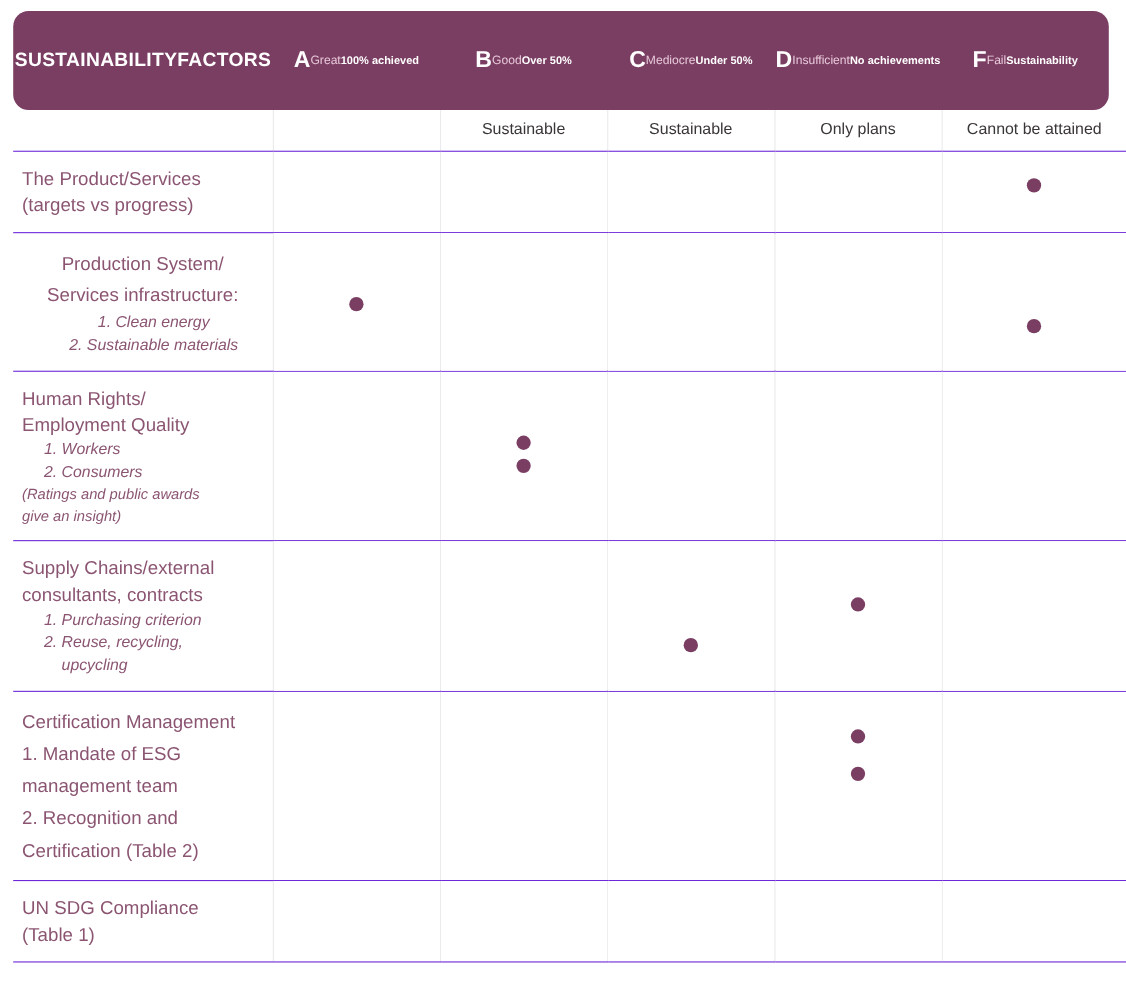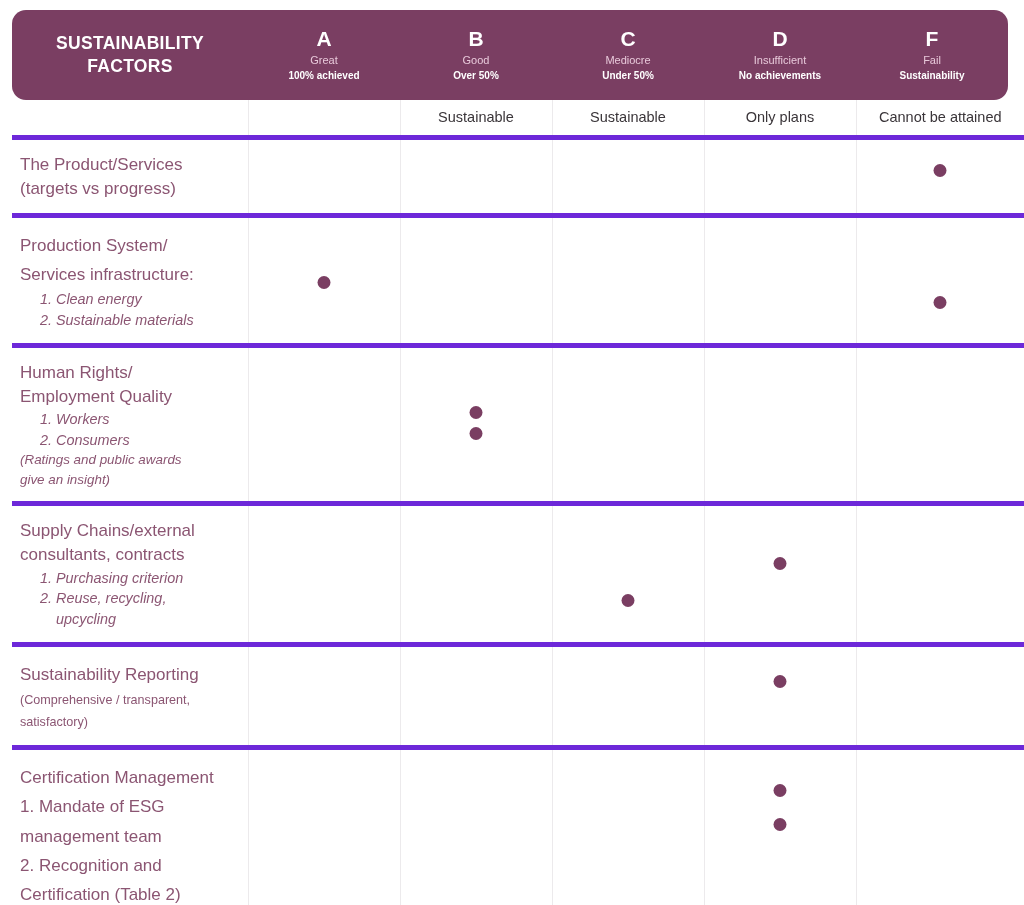--- a/index.html
+++ b/index.html
@@ -26,21 +26,21 @@
     width: 996px;
     height: 90px;
     background: #7a3e62;
     border-radius: 14px;
     display: flex;
     align-items: stretch;
     z-index: 5;
   }
   .hcell {
     display: flex;
-    flex-direction: column;
+    flex-direction: row;
     align-items: center;
     justify-content: center;
     text-align: center;
     color: #ffffff;
     padding: 0 4px;
   }
   .hcell.factors {
     width: 236px;
     flex: 0 0 236px;
   }
@@ -77,21 +77,21 @@
   
   .grid {
     position: absolute;
     left: 12px;
     top: 100px;
     width: 1012px;
     border-collapse: collapse;
     table-layout: fixed;
   }
   .grid td {
-    border-bottom: 5px solid #6d28d9;
+    border-bottom: 1px solid #6d28d9;
     border-right: 1px solid #eceaec;
     vertical-align: top;
     padding: 0;
     background: #ffffff;
   }
   .grid td.col-last { border-right: none; }
   .grid tr.subhead td {
     height: 37px;
     vertical-align: middle;
     text-align: center;
@@ -219,21 +219,21 @@
             </div>
           </td>
           <td class="col-grade dotcell"></td>
           <td class="col-grade dotcell"></td>
           <td class="col-grade dotcell"></td>
           <td class="col-grade dotcell"></td>
           <td class="col-grade dotcell col-last">
             <span class="dot" style="top: 24px;"></span>
           </td>
         </tr>
-        <tr style="height: 113px;">
+        <tr style="height: 113px; text-align: center;">
           <td class="col-factor">
             <div class="factor">
               <div class="f-line spaced">Production System/</div>
               <div class="f-line spaced">Services infrastructure:</div>
               <div class="f-sub">1. Clean energy</div>
               <div class="f-sub">2. Sustainable materials</div>
             </div>
           </td>
           <td class="col-grade dotcell">
             <span class="dot" style="top: 58px;"></span>
@@ -278,36 +278,20 @@
           <td class="col-grade dotcell"></td>
           <td class="col-grade dotcell"></td>
           <td class="col-grade dotcell">
             <span class="dot" style="top: 88px;"></span>
           </td>
           <td class="col-grade dotcell">
             <span class="dot" style="top: 51px;"></span>
           </td>
           <td class="col-grade dotcell col-last"></td>
         </tr>
-        <tr style="height: 80px;">
-          <td class="col-factor">
-            <div class="factor">
-              <div class="f-line spaced">Sustainability Reporting</div>
-              <div class="f-small">(Comprehensive / transparent,</div>
-              <div class="f-small">satisfactory)</div>
-            </div>
-          </td>
-          <td class="col-grade dotcell"></td>
-          <td class="col-grade dotcell"></td>
-          <td class="col-grade dotcell"></td>
-          <td class="col-grade dotcell">
-            <span class="dot" style="top: 28px;"></span>
-          </td>
-          <td class="col-grade dotcell col-last"></td>
-        </tr>
         <tr style="height: 125px;">
           <td class="col-factor">
             <div class="factor">
               <div class="f-line spaced">Certification Management</div>
               <div class="f-line spaced">1. Mandate of ESG</div>
               <div class="f-line spaced">management team</div>
               <div class="f-line spaced">2. Recognition and</div>
               <div class="f-line spaced">Certification (Table 2)</div>
             </div>
           </td>

